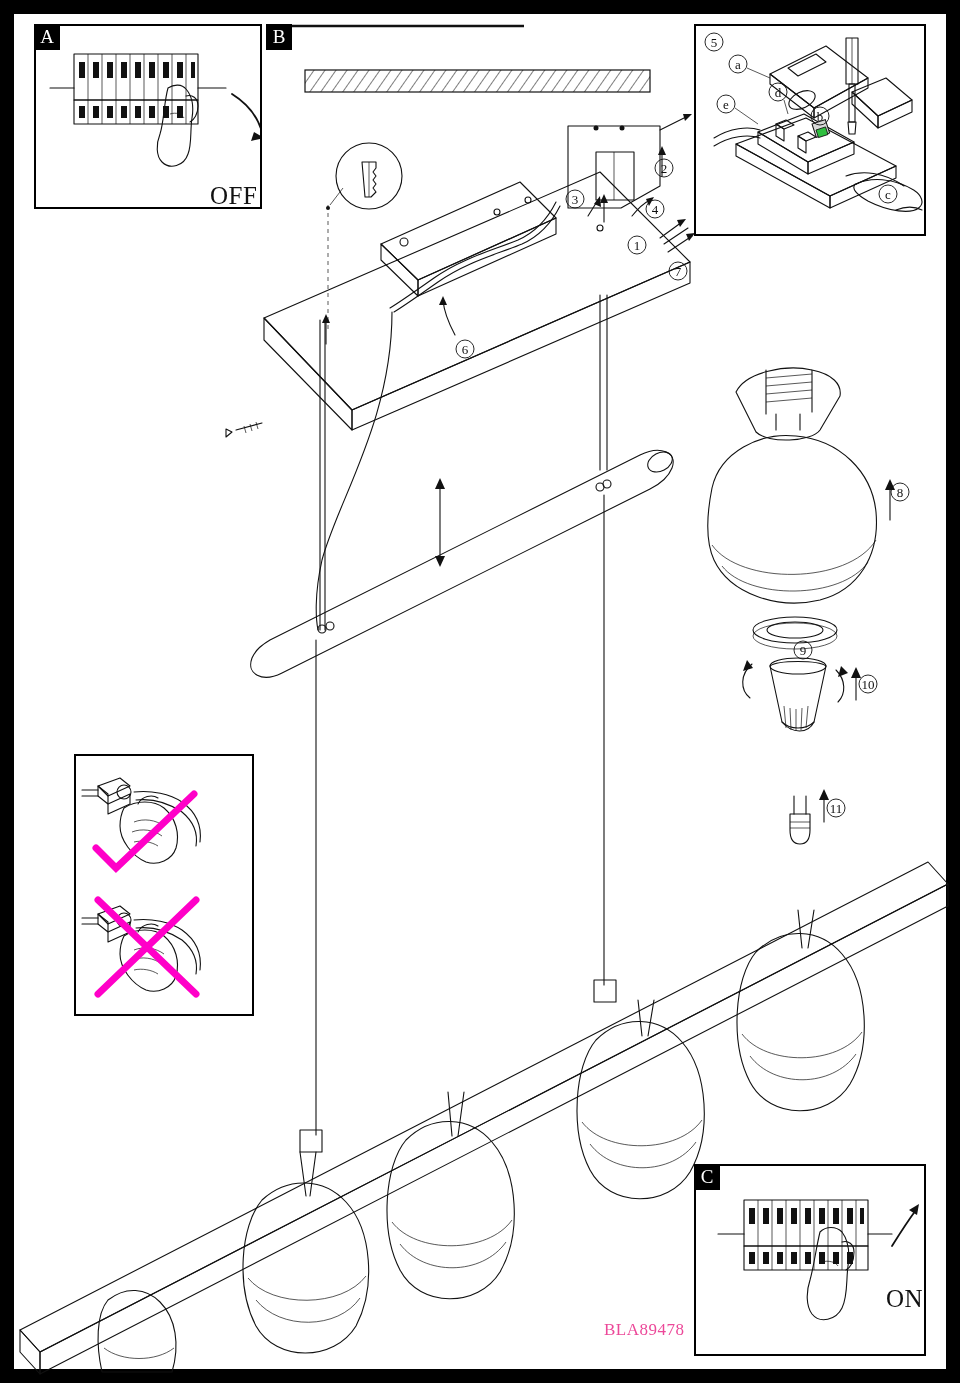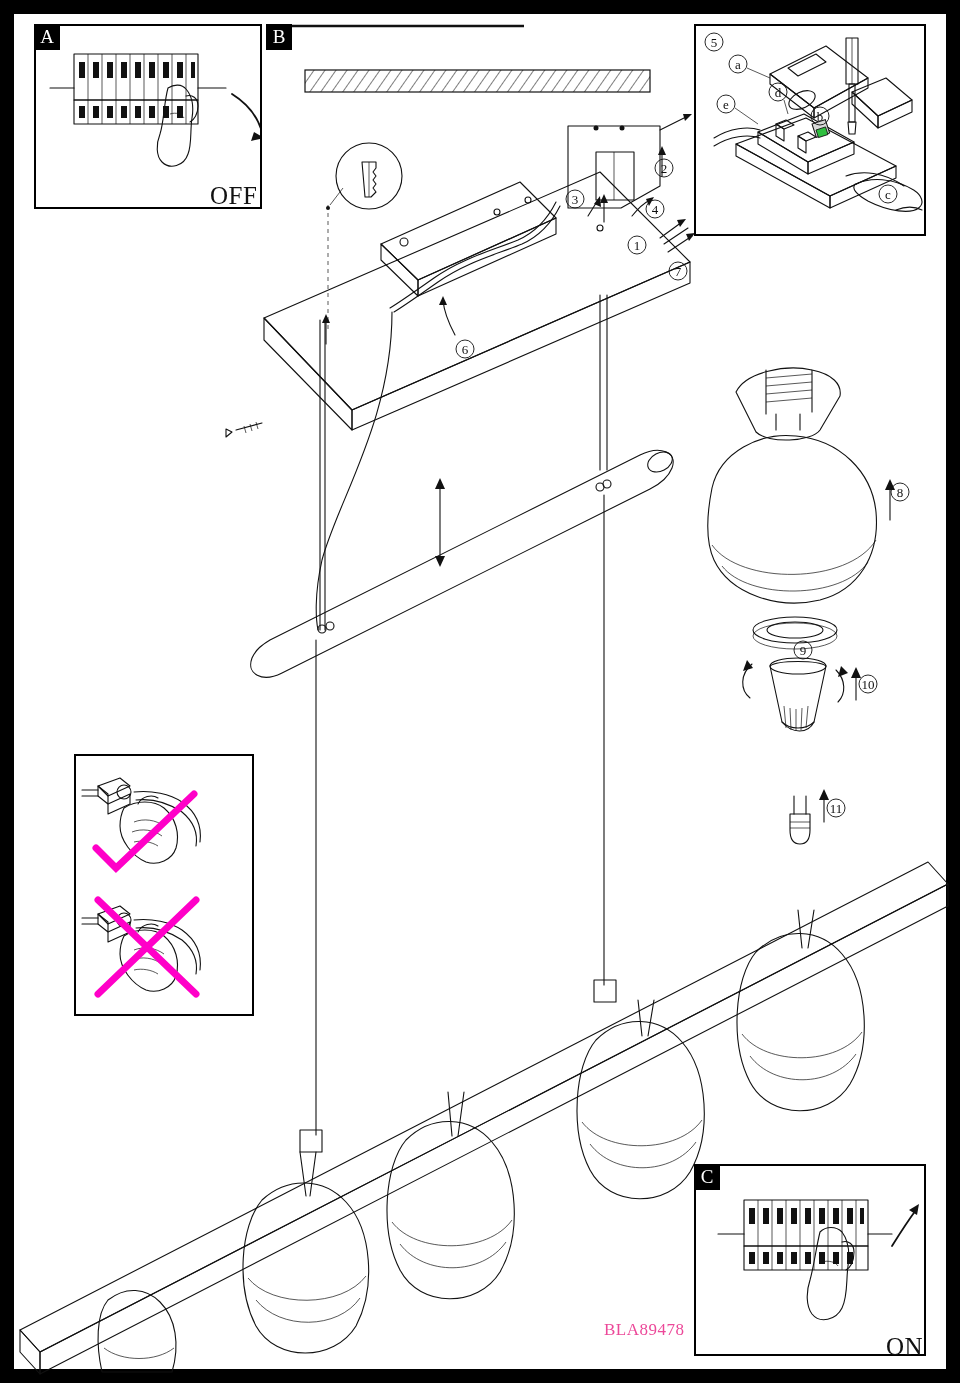--- a/index.html
+++ b/index.html
@@ -521,17 +521,17 @@
       <path class="ln" d="M146 76 C152 74 158 78 158 86 C158 96 154 102 150 104"></path>
       <path class="ln-thin" d="M126 96 C132 94 140 96 142 100"></path>
 
       <path class="ln-thick" d="M196 80 C206 64 214 52 220 44"></path>
       <path class="fill-k" d="M223 38 l-10 6 l8 5 z"></path>
     </svg>
     <div class="panel-tag" style="left:-2px; top:-2px;">
       <span class="tag-letter">C</span>
     </div>
   </div>
-  <div class="on-label" style="left:886px; top:1285px;margin-top:48px;">ON</div>
+  <div class="on-label" style="left:886px; top:1285px;">ON</div>
 
   <div class="code-label" style="left:604px; top:1320px;">BLA89478</div>
 
 </div>
 
 </body></html>

